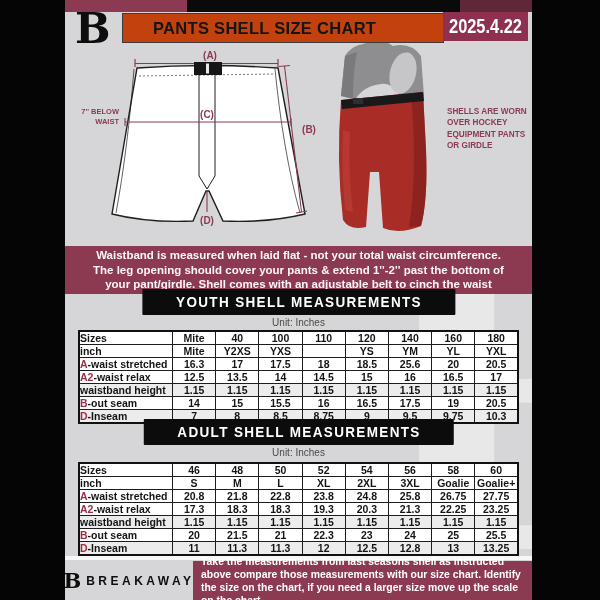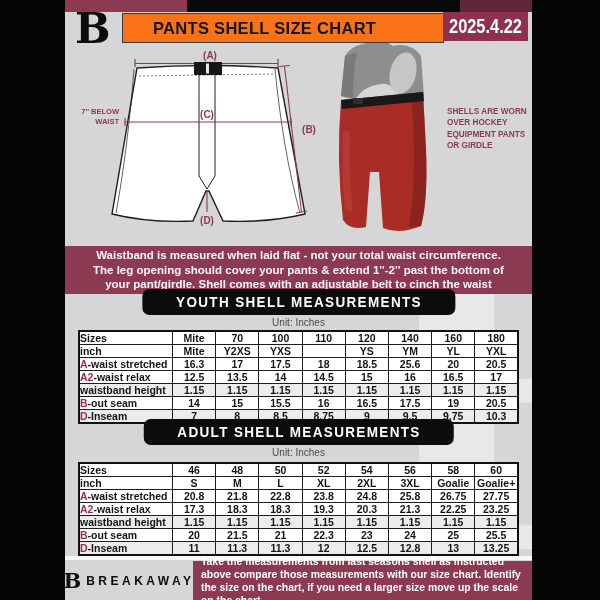--- a/index.html
+++ b/index.html
@@ -8,41 +8,41 @@
   #bar-left{left:0;width:65px;}
   #bar-right{left:532px;width:68px;}
   #panel{position:absolute;left:65px;top:0;width:467px;height:600px;background:#d6d6d8;overflow:hidden;}
   
   .strip{position:absolute;left:0;top:0;width:467px;height:12px;background:#0a0a0a;z-index:3;}
   .strip .seg1{position:absolute;left:0;top:0;width:122px;height:12px;background:#8c3a52;}
   .strip .seg2{position:absolute;left:395px;top:0;width:72px;height:12px;background:#5f2737;}
   
   #logo{position:absolute;left:10px;top:8px;font-family:"DejaVu Serif",serif;font-weight:bold;
     font-size:42px;line-height:1;color:#0d0d0d;z-index:4;}
-  #title-box{position:absolute;left:57px;top:13px;width:320px;height:28px;background:#f97316;
+  #title-box{position:absolute;left:57px;top:13px;width:320px;height:28px;background:#c2410c;
     border:1px solid #3b3b3b;z-index:4;display:flex;align-items:center;}
   #title-box span{font-size:16.5px;font-weight:700;letter-spacing:.3px;color:#151515;padding-left:30px;white-space:nowrap;}
   #date-box{position:absolute;left:378px;top:12px;width:85px;height:29px;background:#8e3150;z-index:4;
     display:flex;align-items:center;justify-content:center;}
   #date-box span{color:#fff;font-weight:700;font-size:20px;display:inline-block;transform:scaleX(.82);white-space:nowrap;}
   
   #diagram{position:absolute;left:45px;top:50px;z-index:2;}
   #waist-note{position:absolute;left:10px;top:107px;width:44px;text-align:right;color:#8c3a52;
     font-size:7.5px;font-weight:700;line-height:1.3;z-index:2;}
   
   #photo{position:absolute;left:268px;top:40px;z-index:2;}
   #photo-caption{position:absolute;left:382px;top:106px;width:84px;color:#8c3a52;font-size:8.2px;
     font-weight:700;line-height:1.4;z-index:2;}
   
   #info-banner{position:absolute;left:0;top:246px;width:467px;height:48px;background:#8c3a52;z-index:3;
     display:flex;align-items:center;justify-content:center;}
   #info-banner p{margin:8px;padding:0 16px;color:#fdf6f8;font-size:11.5px;font-weight:700;
     line-height:1.3;text-align:center;}
   
-  .pill{position:absolute;left:50%;transform:translateX(-50%);background:#0c0c0c;border-radius:7px;
+  .pill{position:absolute;left:50%;transform:translateX(-50%);background:#0c0c0c;border-radius:1px;
     padding:4px 20px;z-index:3;white-space:nowrap;}
   .pill span{display:inline-block;color:#fff;font-size:15px;font-weight:700;letter-spacing:1.5px;transform:scaleX(.9);}
   .unit{position:absolute;left:0;width:467px;text-align:center;font-size:10px;color:#4a4a4a;z-index:3;}
   
   .size-table{position:absolute;left:13px;width:441px;border-collapse:collapse;table-layout:fixed;
     z-index:3;border:2px solid #111;}
   .size-table td{border:1px solid #1d1d1d;height:12px;font-size:10.5px;font-weight:700;color:#141414;
     text-align:center;padding:0;background:#fff;overflow:hidden;white-space:nowrap;}
   .size-table td.lbl{width:92px;text-align:left;}
   .size-table tr.shaded td{background:#ececec;}
@@ -139,21 +139,21 @@
 
   <div class="pill" style="top:289px">
     <span>YOUTH SHELL MEASUREMENTS</span>
   </div>
   <div class="unit" style="top:317px">Unit: Inches</div>
   <table id="youth-table" class="size-table">
       <tbody>
         <tr class="hdr">
           <td class="lbl">Sizes</td>
           <td>Mite</td>
-          <td>70</td>
+          <td>40</td>
           <td>100</td>
           <td>110</td>
           <td>120</td>
           <td>140</td>
           <td>160</td>
           <td>180</td>
         </tr>
         <tr class="hdr">
           <td class="lbl">inch</td>
           <td>Mite</td>

